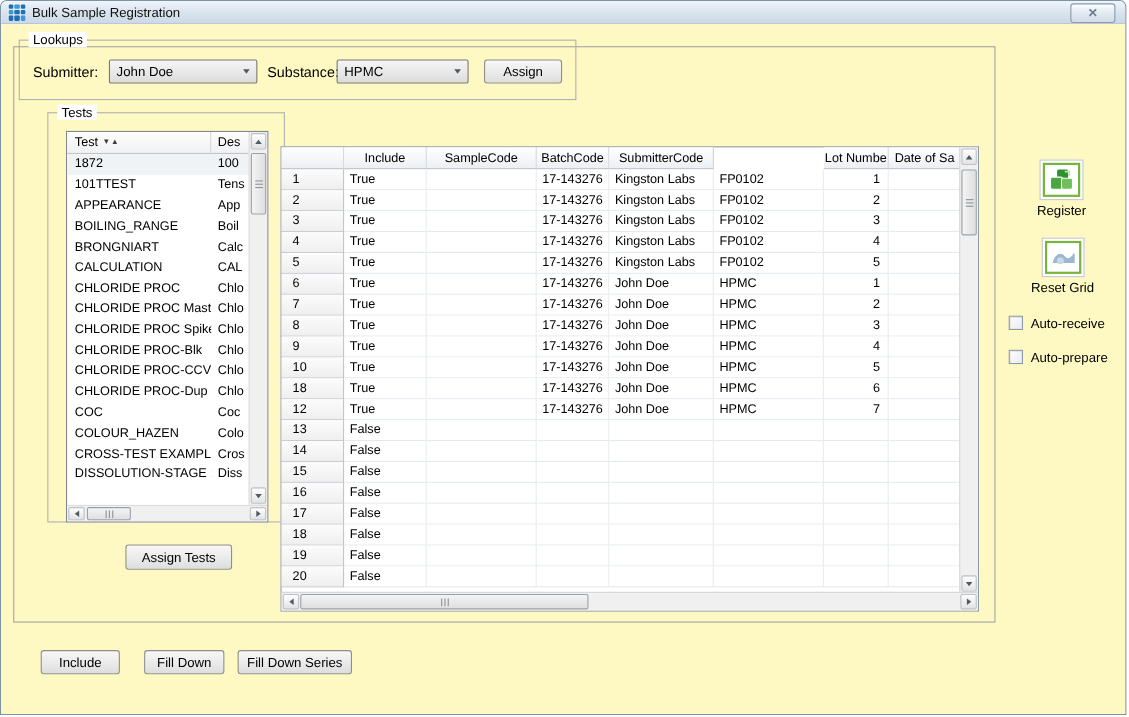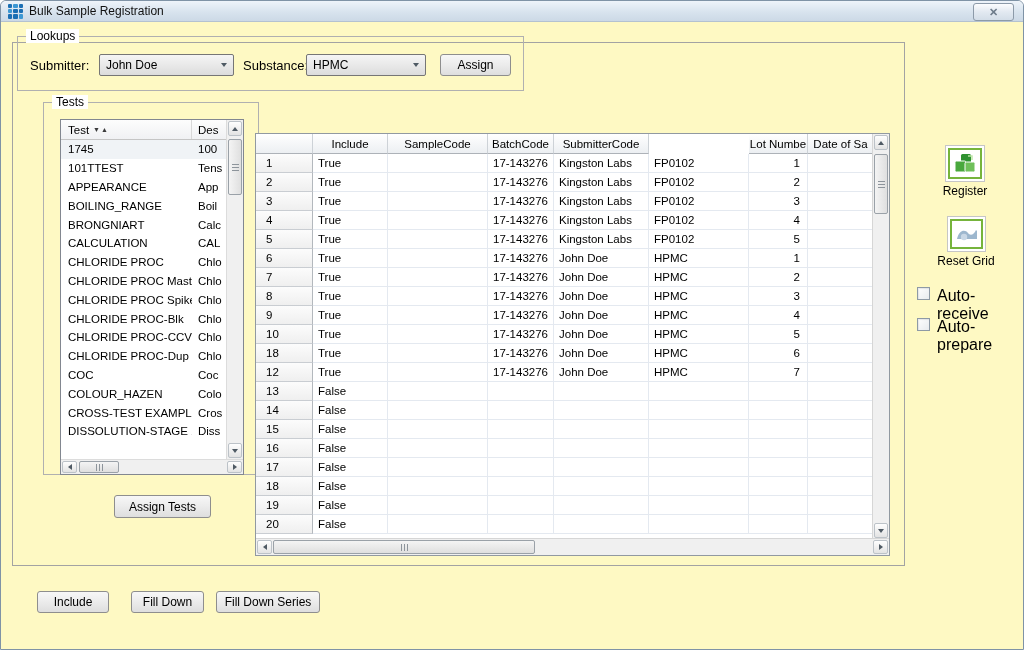--- a/index.html
+++ b/index.html
@@ -67,21 +67,21 @@
   .g-row { display:flex; height:19px; }
   .g-rowhdr { background:linear-gradient(#fcfcfc,#efefef); border-right:1px solid #b3b8bd; border-bottom:1px solid #c9cdd2; font-size:11.5px; color:#000; display:flex; align-items:center; padding-left:10px; }
   .g-cell { border-right:1px solid #e4e9f0; border-bottom:1px solid #e4e9f0; font-size:11.5px; color:#000; display:flex; align-items:center; padding-left:5px; white-space:nowrap; overflow:hidden; background:#fff; }
   .g-cell.num { justify-content:flex-end; padding-right:7px; padding-left:0; }
 
   
   .icon-frame { position:absolute; border:1px solid #c6c6c6; background:#fff; padding:2px; }
   .icon-inner { width:100%; height:100%; border:2px solid #76b43c; background:#fff; display:flex; align-items:center; justify-content:center; }
   .action-label { position:absolute; font-size:12px; color:#000; text-align:center; }
   .checkbox { position:absolute; width:13px; height:13px; border:1px solid #8e9aa5; background:linear-gradient(135deg,#fefefe,#e8ebee); box-shadow:inset 1px 1px 1px rgba(0,0,0,0.08); }
-  .cb-label { position:absolute; font-size:16px; color:#000; }
+  .cb-label { position:absolute; font-size:12px; color:#000; }
 </style>
 </head>
 <body>
 
 <div class="window">
   <div class="titlebar">
     <span class="app-icon">
         <i></i>
         <i></i>
         <i></i>
@@ -130,21 +130,21 @@
           <div class="tl-h1">
             <span>Test</span>
             <span class="sort-glyphs">▼▲</span>
           </div>
           <div class="tl-h2">
             <span>Des</span>
           </div>
         </div>
         <div class="tl-rows">
             <div class="t-row sel">
-              <div class="t-c1">1745</div>
+              <div class="t-c1">1872</div>
               <div class="t-c2">100</div>
             </div>
             <div class="t-row">
               <div class="t-c1">101TTEST</div>
               <div class="t-c2">Tens</div>
             </div>
             <div class="t-row">
               <div class="t-c1">APPEARANCE</div>
               <div class="t-c2">App</div>
             </div>

